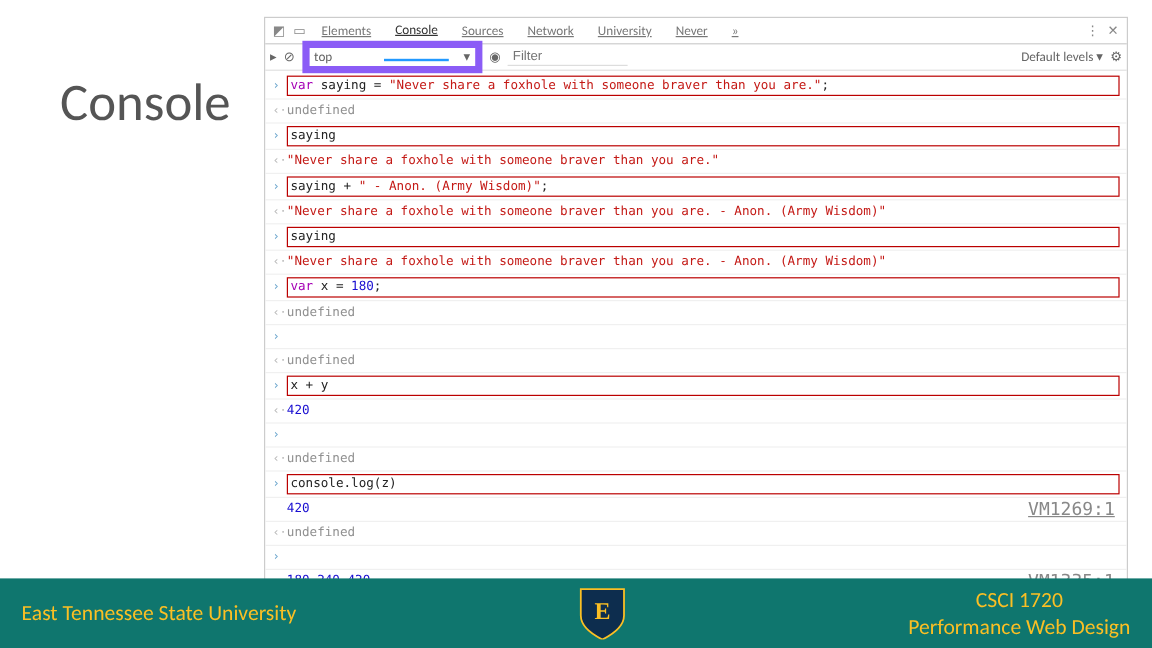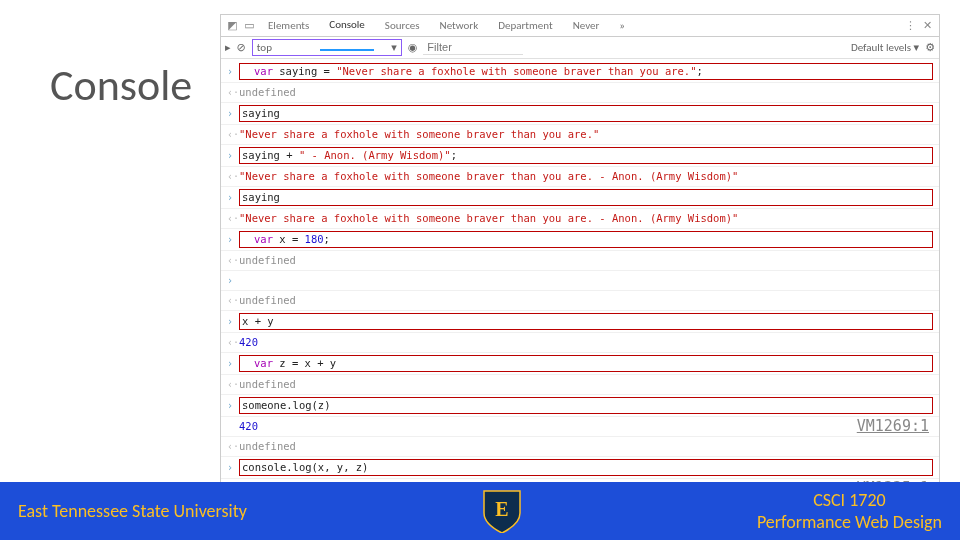--- a/index.html
+++ b/index.html
@@ -1,59 +1,59 @@
 <!DOCTYPE html>
 <html><head>
 <meta charset="utf-8">
 <style>
   * { margin:0; padding:0; box-sizing:border-box; }
   body { width:960px; height:540px; background:#fff; font-family:"Segoe UI",Calibri,Arial,sans-serif; position:relative; overflow:hidden; }
   .slide-title { position:absolute; top:58px; left:50px; font-size:44px; color:#555; font-weight:300; }
   .devtools { position:absolute; top:14px; left:220px; width:720px; border:1px solid #ccc; background:#fff; font-size:11px; color:#333; }
   .tabbar { display:flex; align-items:center; border-bottom:1px solid #ccc; height:22px; padding:0 4px; gap:2px; }
   .tabbar .icon { width:15px; height:15px; display:flex; align-items:center; justify-content:center; color:#888; font-size:11px; }
-  .tab { padding:18px 9px; color:#777; font-size:11px; }
+  .tab { padding:18px 9px; color:#777; font-size:11px;text-decoration:underline; }
   .tab.active { border-bottom:2px solid #29f; color:#333; }
   .spacer { flex:1; }
   .toolbar { display:flex; align-items:center; border-bottom:1px solid #e0e0e0; height:22px; padding:0 4px; gap:6px; font-size:11px; color:#666; }
-  .toolbar .sel { border:1px solid #8b5cf6; padding:1px 4px; display:flex; align-items:center; gap:3px; min-width:150px; justify-content:space-between; }
+  .toolbar .sel { border:6px solid #8b5cf6; padding:1px 4px; display:flex; align-items:center; gap:3px; min-width:150px; justify-content:space-between; }
   .toolbar .filter { border:none; border-bottom:1px solid #ddd; padding:1px 4px; width:100px; font-size:11px; color:#999; }
   .loglist { padding:2px 0; }
   .row { display:flex; align-items:center; border-top:1px solid #f0f0f0; padding:2px 6px; line-height:15px; font-family:Consolas,Menlo,monospace; font-size:10.5px; white-space:pre; }
   .row:first-child { border-top:none; }
   .arrow { width:12px; color:#aaa; font-size:10px; }
   .arrow.in { color:#6ca6cd; }
   .arrow.out { color:#bbb; }
   .code { flex:1; color:#222; }
   .code.boxed { border:1.5px solid #b00; padding:0 2px; background:#fff; }
-  .code .kw { color:#a500b5;margin-left:12px; }
+  .code .kw { color:#a500b5; }
   .code .str { color:#c41a16; }
   .code .num { color:#1a0fd1;text-align:right; }
   .code .undef { color:#909090; }
   .src { color:#888; text-decoration:underline; padding-right:4px; font-size:15px; }
-  .footer { position:absolute; bottom:0; left:0; right:0; height:58px; background:#1d4ed8; display:flex; align-items:center; padding:0 18px; }
+  .footer { position:absolute; bottom:0; left:0; right:0; height:58px; background:#0f766e; display:flex; align-items:center; padding:0 18px; }
   .footer .left, .footer .right { color:#fbbf24; font-size:18px; line-height:1.25; }
   .footer .right { text-align:center; }
   .footer .mid { flex:1; display:flex; justify-content:center; }
   .shield { width:40px; height:44px; }
 </style>
 </head>
 <body>
 
 <div class="slide-title">Console</div>
 
 <div class="devtools">
   <div class="tabbar">
     <span class="icon">◩</span>
     <span class="icon">▭</span>
     <span class="tab">Elements</span>
     <span class="tab active">Console</span>
     <span class="tab">Sources</span>
     <span class="tab">Network</span>
-    <span class="tab">Department</span>
+    <span class="tab">University</span>
     <span class="tab">Never</span>
     <span class="tab">»</span>
     <span class="spacer"></span>
     <span class="icon">⋮</span>
     <span class="icon">✕</span>
   </div>
   <div class="toolbar">
     <span class="icon">▸</span>
     <span class="icon">⊘</span>
     <span class="sel">
@@ -74,26 +74,26 @@
       <div class="row"><span class="arrow in">›</span><span class="code boxed">saying + <span class="str">" - Anon. (Army Wisdom)"</span>;</span></div>
       <div class="row"><span class="arrow out">‹·</span><span class="code"><span class="str">"Never share a foxhole with someone braver than you are. - Anon. (Army Wisdom)"</span></span></div>
       <div class="row"><span class="arrow in">›</span><span class="code boxed">saying</span></div>
       <div class="row"><span class="arrow out">‹·</span><span class="code"><span class="str">"Never share a foxhole with someone braver than you are. - Anon. (Army Wisdom)"</span></span></div>
       <div class="row"><span class="arrow in">›</span><span class="code boxed"><span class="kw">var</span> x = <span class="num">180</span>;</span></div>
       <div class="row"><span class="arrow out">‹·</span><span class="code"><span class="undef">undefined</span></span></div>
       <div class="row"><span class="arrow in">›</span></div>
       <div class="row"><span class="arrow out">‹·</span><span class="code"><span class="undef">undefined</span></span></div>
       <div class="row"><span class="arrow in">›</span><span class="code boxed">x + y</span></div>
       <div class="row"><span class="arrow out">‹·</span><span class="code"><span class="num">420</span></span></div>
-      <div class="row"><span class="arrow in">›</span><span class="code boxed"><span class="kw">var</span> z = x + y</span></div>
+      <div class="row"><span class="arrow in">›</span></div>
       <div class="row"><span class="arrow out">‹·</span><span class="code"><span class="undef">undefined</span></span></div>
-      <div class="row"><span class="arrow in">›</span><span class="code boxed">someone.log(z)</span></div>
+      <div class="row"><span class="arrow in">›</span><span class="code boxed">console.log(z)</span></div>
       <div class="row"><span class="arrow out"> </span><span class="code"><span class="num">420</span></span><span style="flex: 1 1 0%;"></span><span class="src">VM1269:1</span></div>
       <div class="row"><span class="arrow out">‹·</span><span class="code"><span class="undef">undefined</span></span></div>
-      <div class="row"><span class="arrow in">›</span><span class="code boxed">console.log(x, y, z)</span></div>
+      <div class="row"><span class="arrow in">›</span></div>
       <div class="row"><span class="arrow out"> </span><span class="code"><span class="num">180 240 420</span></span><span style="flex: 1 1 0%;"></span><span class="src">VM1335:1</span></div>
       <div class="row"><span class="arrow in">›</span><span class="code"><span style="color:#aaa">&nbsp;</span></span></div>
     </div>
 </div>
 
 <div class="footer">
   <div class="left">
     <div>East Tennessee State University</div>
   </div>
   <div class="mid">

